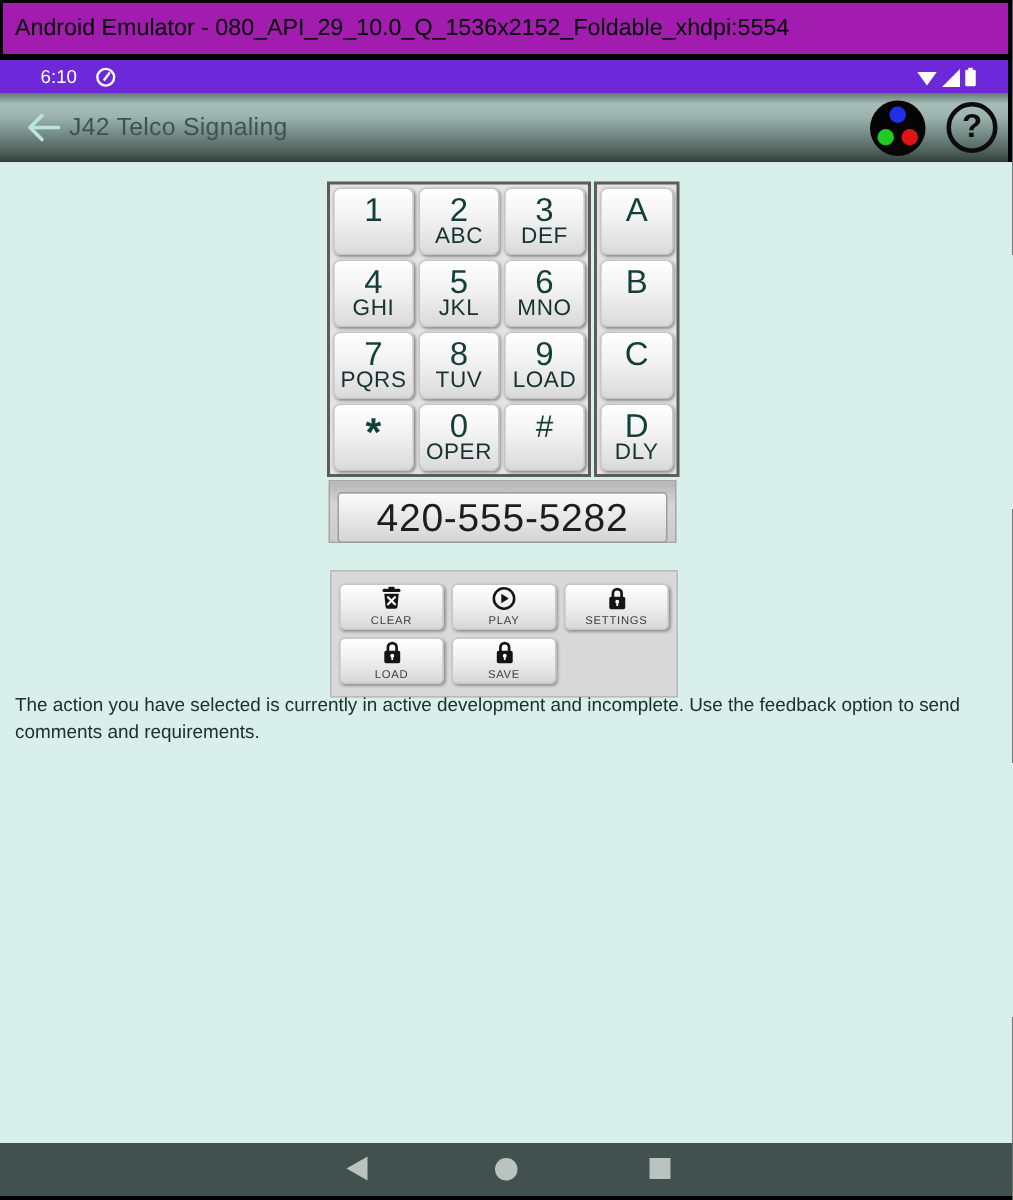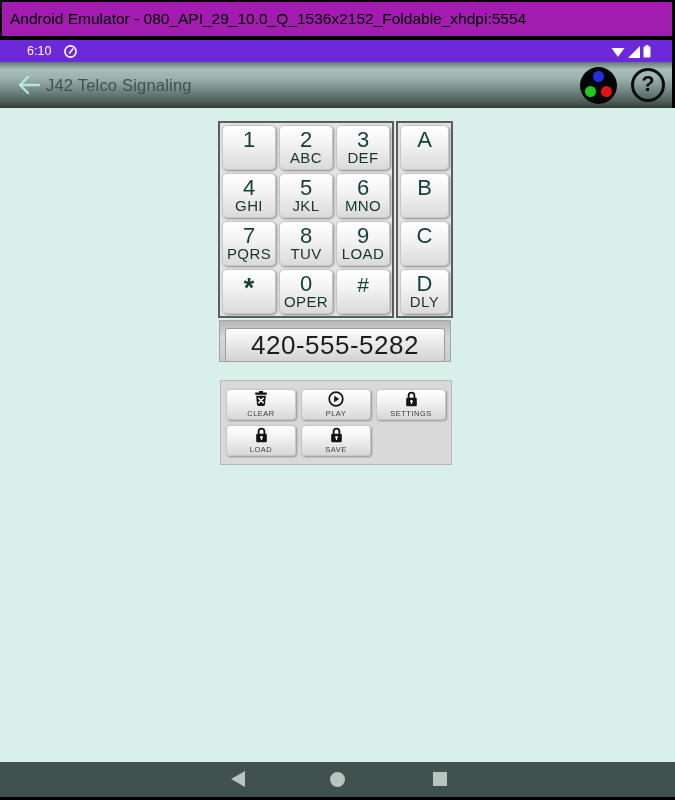--- a/index.html
+++ b/index.html
@@ -259,20 +259,21 @@
           <path d="M3.6,7 V4.6 a2.9,2.9 0 0 1 5.8,0 V7" fill="none" stroke="#141414" stroke-width="1.8"></path>
           <rect x="1.2" y="6.8" width="10.6" height="8.4" rx="1.2" fill="#141414"></rect>
           <circle cx="6.5" cy="10.2" r="1.3" fill="#fff"></circle>
           <rect x="5.9" y="10.6" width="1.2" height="2.4" fill="#fff"></rect>
         </svg>
       </span>
       <span class="clabel">SAVE</span>
     </div>
   </div>
 
+  <div class="message">The action you have selected is currently in active development and incomplete. Use the feedback option to send comments and requirements.</div>
 
   <div class="navbar">
     <span class="nav-back"></span>
     <span class="nav-home"></span>
     <span class="nav-recents"></span>
   </div>
   <div class="bottom-edge"></div>
   <div class="right-edge-top"></div>
 
 </div>

